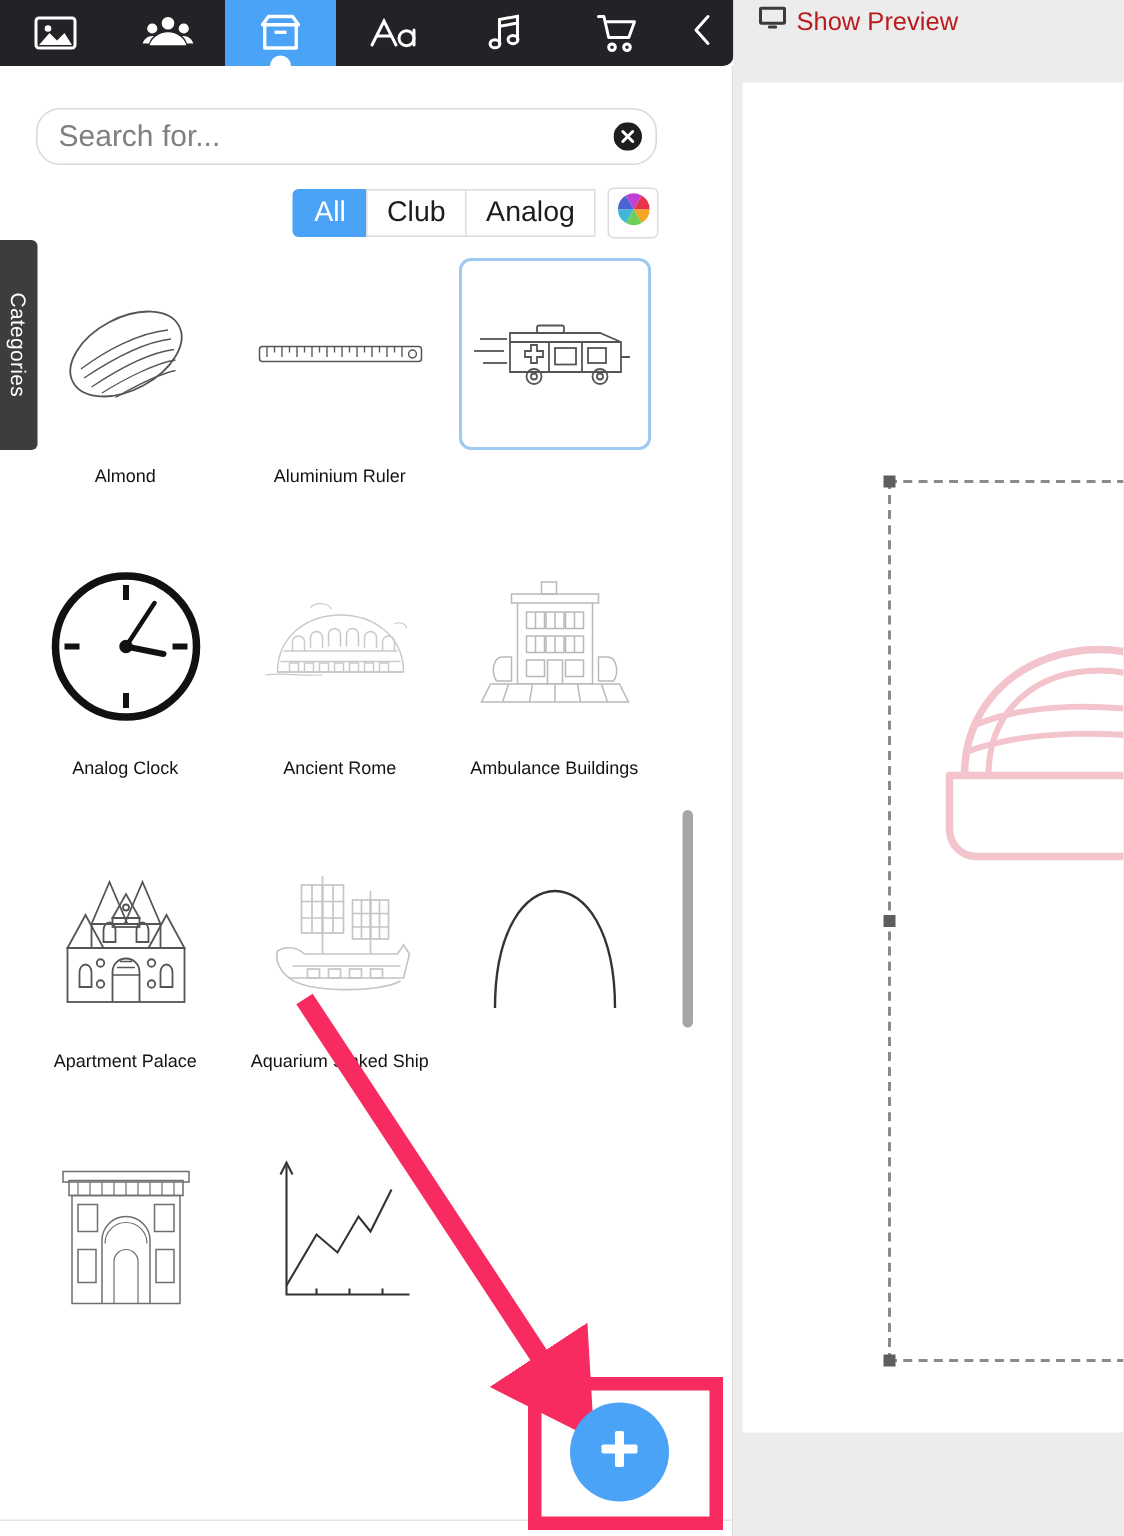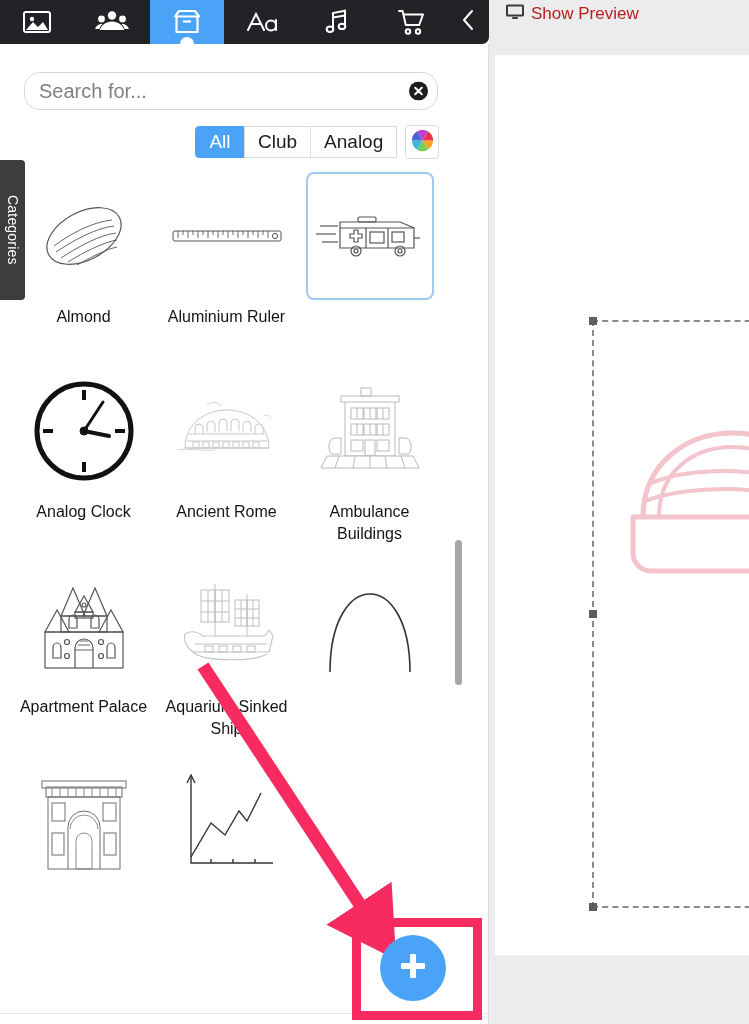--- a/index.html
+++ b/index.html
@@ -119,21 +119,21 @@
   }
   .thumb {
     width: 128px; height: 128px; margin-top: 6px;
     border: 2px solid transparent; border-radius: 8px;
     display: flex; align-items: center; justify-content: center;
     background: #fff;
   }
   .cell.selected .thumb { border-color: #9ec9f0; }
   .caption {
     margin-top: 6px; width: 138px; text-align: center;
-    font-size: 16px; line-height: 22px; color: #141414;
+    font-size: 12px; line-height: 22px; color: #141414;
   }
   .thumb svg { display: block; }
 
   
   #v-scroll-track {
     position: absolute; right: 27px; top: 540px;
     width: 7px; height: 145px;
   }
   #v-scroll-thumb {
     width: 7px; height: 145px;

